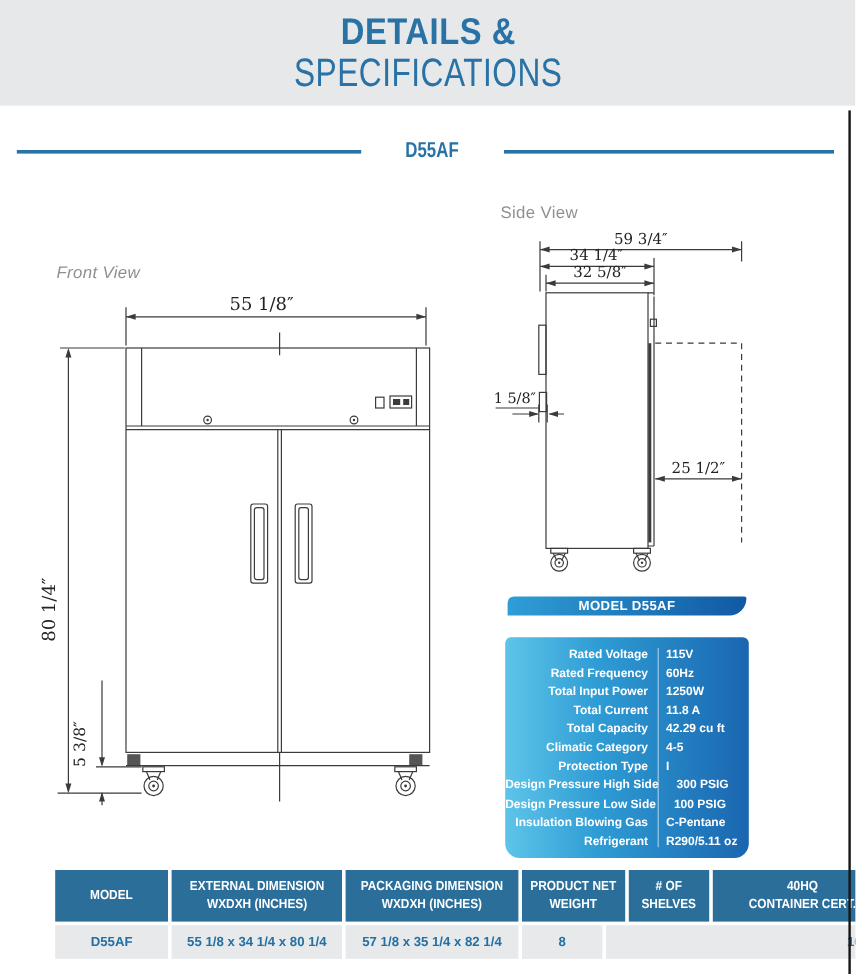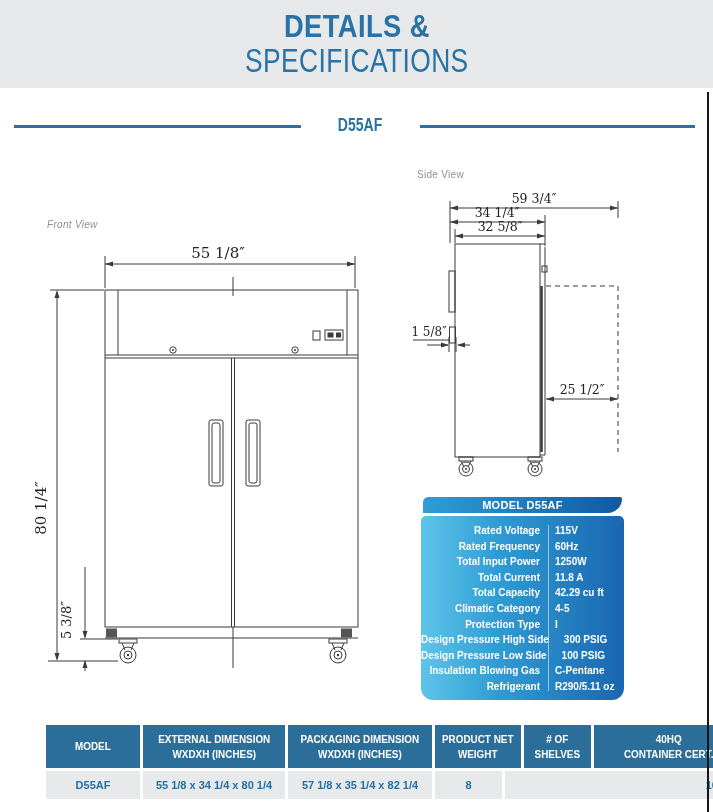--- a/index.html
+++ b/index.html
@@ -13,32 +13,32 @@
   .banner-line2{display:inline-block;color:#2872A5;font-size:33px;font-weight:normal;line-height:1.0;
                 transform:scaleX(0.8);transform-origin:center;letter-spacing:0.5px;margin-top:2px;}
   
   .model-row{position:absolute;left:0;top:112px;width:713px;height:30px;}
   .rule{position:absolute;top:13px;height:3px;background:#2872A5;}
   .rule-left{left:14px;width:287px;}
   .rule-right{left:420px;width:275px;}
   .model-name{position:absolute;left:300px;top:3px;width:120px;text-align:center;
               color:#2872A5;font-size:18px;font-weight:bold;transform:scaleX(0.78);transform-origin:center;}
   
-  .view-label{position:absolute;color:#8d9094;font-size:10px;letter-spacing:0.3px;}
+  .view-label{position:absolute;color:#8d9094;font-size:14px;letter-spacing:0.3px;}
   .view-label.front{left:47px;top:219px;font-style:italic;}
   .view-label.side{left:417px;top:169px;}
   
   .drawing{position:absolute;left:0;top:0;}
   
   .spec-card{position:absolute;left:421px;top:497px;width:203px;}
   .spec-card-header{margin-left:2px;width:199px;height:16px;line-height:16px;text-align:center;
       color:#fff;font-size:11px;font-weight:bold;letter-spacing:0.3px;
       background:linear-gradient(90deg,#2F9ED6 0%,#1159A3 100%);
       border-radius:6px 2px 16px 0;}
-  .spec-card-body{position:relative;margin-top:3px;width:203px;height:184px;
+  .spec-card-body{position:relative;margin-top:18px;width:203px;height:184px;
       background:linear-gradient(90deg,#5EC4E9 0%,#2E9CD4 38%,#1A66B0 100%);
       border-radius:5px 5px 12px 12px;
       display:flex;flex-direction:column;justify-content:space-between;
       padding:9px 0 8px 0;box-sizing:border-box;}
   .spec-divider{position:absolute;left:127px;top:9px;bottom:9px;width:1px;background:rgba(255,255,255,0.55);}
   .spec-row{display:flex;align-items:center;}
   .spec-label{flex:0 0 119px;text-align:right;color:#fff;font-size:10px;font-weight:bold;white-space:nowrap;}
   .spec-value{flex:1;padding-left:15px;color:#fff;font-size:10px;font-weight:bold;white-space:nowrap;}
   
   .dims-table{position:absolute;left:46px;top:725px;width:672px;}

